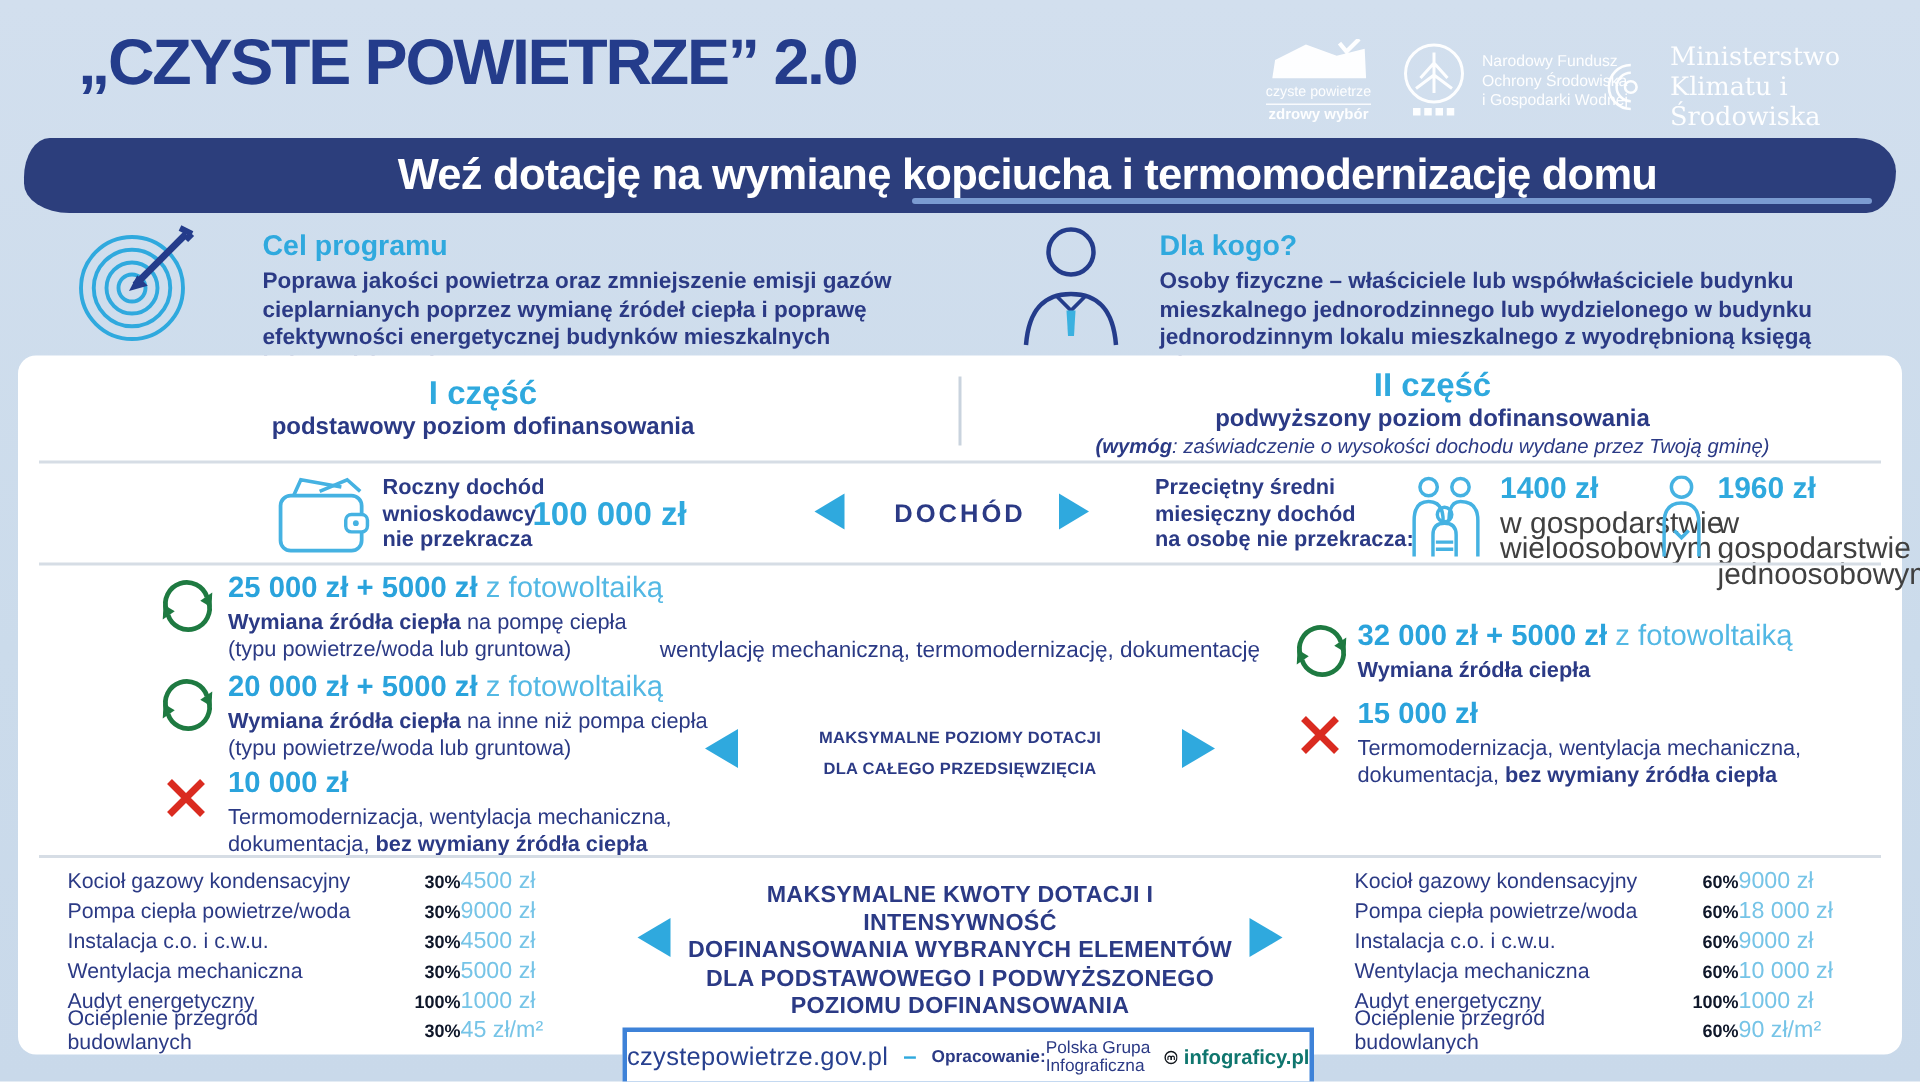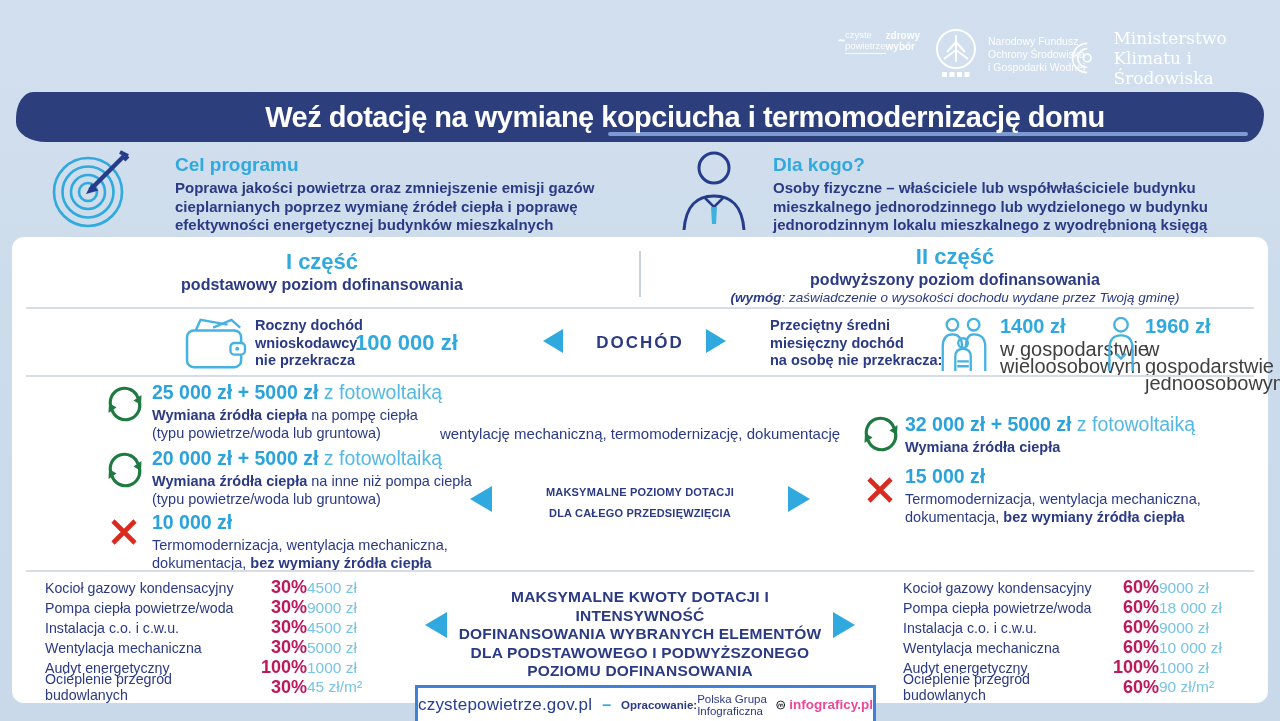--- a/index.html
+++ b/index.html
@@ -6,21 +6,21 @@
   body{font-family:"Liberation Sans",sans-serif;}
   .page{position:relative;width:1280px;height:721px;overflow:hidden;
         background:linear-gradient(180deg,#d2dfee 0%,#cbdbeb 60%,#c9d9ea 100%);}
   .abs{position:absolute;}
   .prel{white-space:pre-line;}
   .serif{font-family:"DejaVu Serif",serif;}
 
   
   .title{left:52px;top:18px;font-size:43px;font-weight:bold;letter-spacing:-1.5px;color:#243c8b;}
   .logo{color:rgba(255,255,255,.96);}
-  .logo-col{display:flex;flex-direction:row;align-items:center;}
+  .logo-col{display:flex;flex-direction:column;align-items:center;}
   .logo-row{display:flex;align-items:center;gap:9px;}
   .lg1-l1{font-size:9.5px;margin-top:2px;padding-bottom:2px;border-bottom:1px solid rgba(255,255,255,.85);}
   .lg1-l2{font-size:10px;font-weight:bold;margin-top:1px;}
   .lg2-txt{font-size:10.5px;line-height:13px;}
   .lg3-txt{font-size:17px;line-height:20px;}
 
   
   .banner{left:16px;top:92px;width:1248px;height:50px;background:#2c3e7c;
           border-radius:26px 40px 30px 46px / 40px 34px 42px 30px;}
   .banner-underline{position:absolute;left:592px;top:40px;width:640px;height:4px;
@@ -56,37 +56,38 @@
   .g-amt{font-size:19.5px;font-weight:bold;color:#2aa3dc;line-height:22px;margin-bottom:3px;}
   .g-sfx{font-weight:normal;color:#53b8e4;}
   .g-line{font-size:14.5px;color:#2b3a85;line-height:18px;}
   .mid-h{font-size:16px;font-weight:bold;color:#2b3a85;text-align:center;}
   .mid-s{font-size:15px;color:#2b3a85;text-align:center;}
   .mid-banner{font-size:11px;font-weight:bold;color:#2b3a85;text-align:center;line-height:20.5px;letter-spacing:0.2px;}
 
   .tbl{display:flex;flex-direction:column;}
   .tbl-row{display:flex;align-items:center;height:19.9px;}
   .tbl-label{flex:1;font-size:14.2px;color:#2b3a85;}
-  .tbl-pct{width:52px;text-align:right;font-size:18px;font-weight:bold;color:#be185d;}
+  .tbl-pct{width:52px;text-align:right;font-size:12px;font-weight:bold;color:#0f172a;}
   .tbl-amt{width:86px;text-align:left;font-size:15.5px;color:#76c4e7;}
   .tbl-banner{font-size:15.5px;font-weight:bold;color:#2b3a85;text-align:center;line-height:18.5px;letter-spacing:0.2px;}
 
   .footer-box{left:415px;top:685px;width:455px;height:33px;background:#fff;border:3px solid #3e82d8;
       display:flex;align-items:center;justify-content:center;z-index:5;}
   .f-url{font-size:17px;color:#27408f;letter-spacing:0.2px;}
   .f-dash{font-size:16px;font-weight:bold;color:#2fa9de;margin:0 10px;}
   .f-label{font-size:11.5px;font-weight:bold;color:#2b3a85;}
   .f-text{font-size:11.5px;color:#2b3a85;margin-right:6px;}
-  .f-brand{font-size:13.5px;font-weight:bold;color:#ec4899;margin-left:4px;}
+  .f-brand{font-size:13.5px;font-weight:bold;color:#0f766e;margin-left:4px;}
 </style>
 </head>
 <body>
 
 <div class="page">
 
+  <div class="abs title">„CZYSTE POWIETRZE” 2.0</div>
 
   <div class="abs logo logo-col" style="left:838px;top:26px;width:82px;">
     <svg width="72" height="28" viewBox="0 0 74 30">
       <polygon points="4,28 6,15 28,4 50,12 70,7 71,28" fill="rgba(255,255,255,.96)"></polygon>
       <polyline points="52,3 57,9 66,0" fill="none" stroke="rgba(255,255,255,.96)" stroke-width="3"></polyline>
     </svg>
     <div class="lg1-l1">czyste powietrze</div>
     <div class="lg1-l2">zdrowy wybór</div>
   </div>
 

